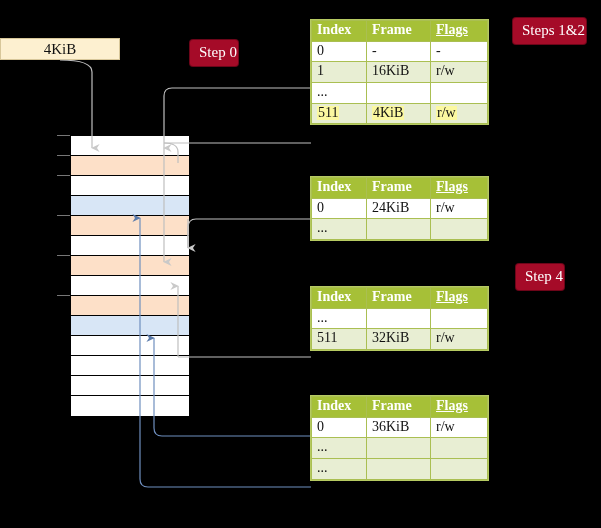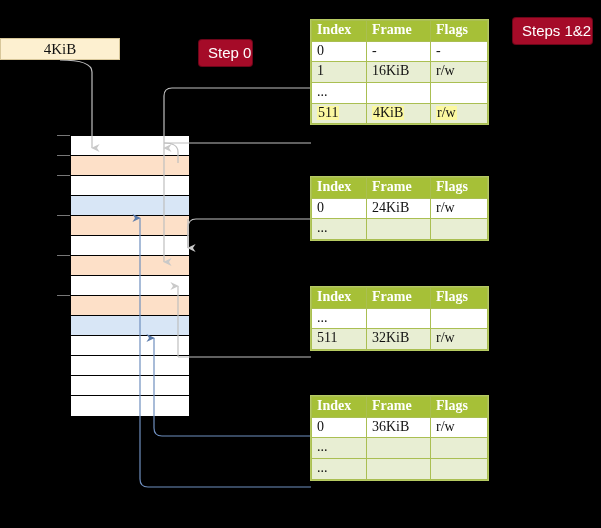--- a/index.html
+++ b/index.html
@@ -34,21 +34,21 @@
   .pill {
     position: absolute;
     background: #a50b28;
     color: #ffffff;
     font-size: 15px;
     line-height: 1;
     padding: 5px 1px 6px 9px;
     border-radius: 3px;
     white-space: nowrap;
     box-shadow: 0 0 0 1px #6d0519;
-    font-family: Liberation Sans, sans-serif;
+    font-family: Liberation Serif, serif;
   }
 
   
   #page-box {
     position: absolute;
     left: 0px;
     top: 38px;
     width: 120px;
     height: 22px;
     background: #fdf0d0;
@@ -116,34 +116,35 @@
   .ptable th {
     background: #a6c037;
     color: #ffffff;
     font-weight: bold;
     font-size: 14px;
   }
   .ptable tr.alt td { background: #e8eed3; }
   .ptable tr.plain td { background: #ffffff; }
   .col-index { width: 55px; }
   .col-frame { width: 64px; }
-  .col-flags { width: 57px; }
+  .col-flags { width: 57px; text-decoration: underline; }
   .hl { background: #fbf8a0 !important; display: inline-block; padding: 0 1px; }
 </style>
 </head>
 <body>
 
 <div id="stage">
 
   <div id="page-box">
     <span>4KiB</span>
   </div>
 
-  <div class="pill" style="left:190px; top:40px;margin-left:9px;">Step 0</div>
+  <div class="pill" style="left:190px; top:40px;">Step 0</div>
   <div class="pill" style="left:513px; top:18px;">Steps 1&amp;2</div>
+  <div class="pill" style="left:516px; top:264px;">Step 4</div>
 
   <div id="memcol">
       <div class="memrow mem-white" style="top: 0px;"></div>
       <div class="memrow mem-orange" style="top: 20px;"></div>
       <div class="memrow mem-white" style="top: 40px;"></div>
       <div class="memrow mem-blue" style="top: 60px;"></div>
       <div class="memrow mem-orange" style="top: 80px;"></div>
       <div class="memrow mem-white" style="top: 100px;"></div>
       <div class="memrow mem-orange" style="top: 120px;"></div>
       <div class="memrow mem-white" style="top: 140px;"></div>

